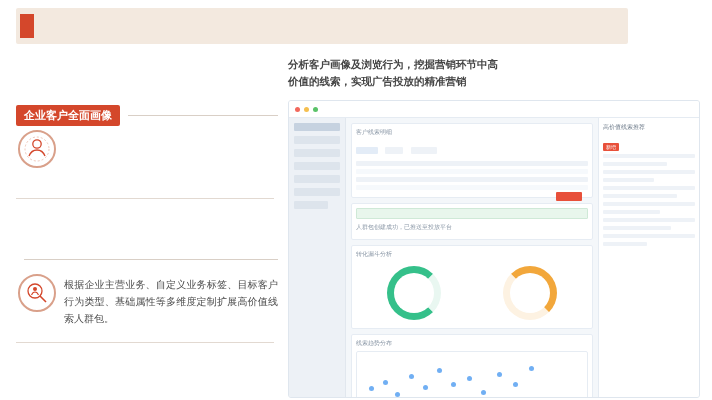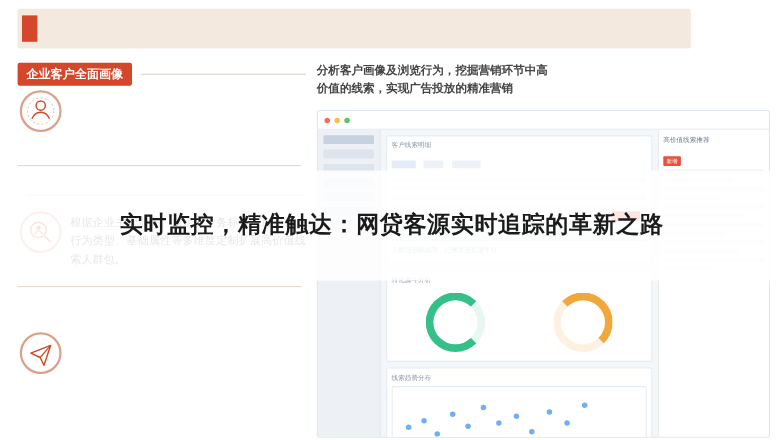--- a/index.html
+++ b/index.html
@@ -58,20 +58,21 @@
   .left-col {
     position: absolute;
     left: 16px;
     top: 56px;
     width: 262px;
     height: 336px;
   }
   .block {
     position: relative;
     margin-bottom: 14px;
+    margin-top: 48px;
   }
   .block-head {
     display: flex;
     align-items: center;
     height: 22px;
   }
   .tag {
     display: inline-block;
     background: #d4472b;
     color: #ffffff;
@@ -410,17 +411,14 @@
             <div class="rr-line" style="width:48%"></div>
           </div>
 
         </div>
       </div>
 
     </div>
 
   </div>
 
-  <div class="overlay">
-    <div class="overlay-text">实时监控，精准触达：网贷客源实时追踪的革新之路</div>
-  </div>
 
 </div>
 
 </body></html>

